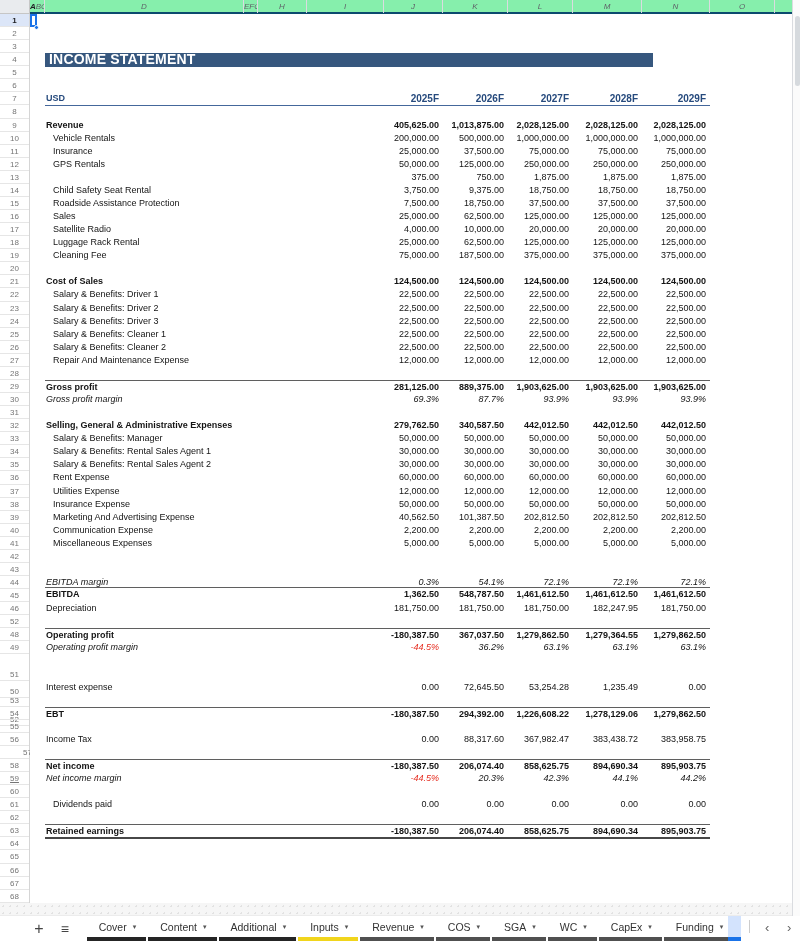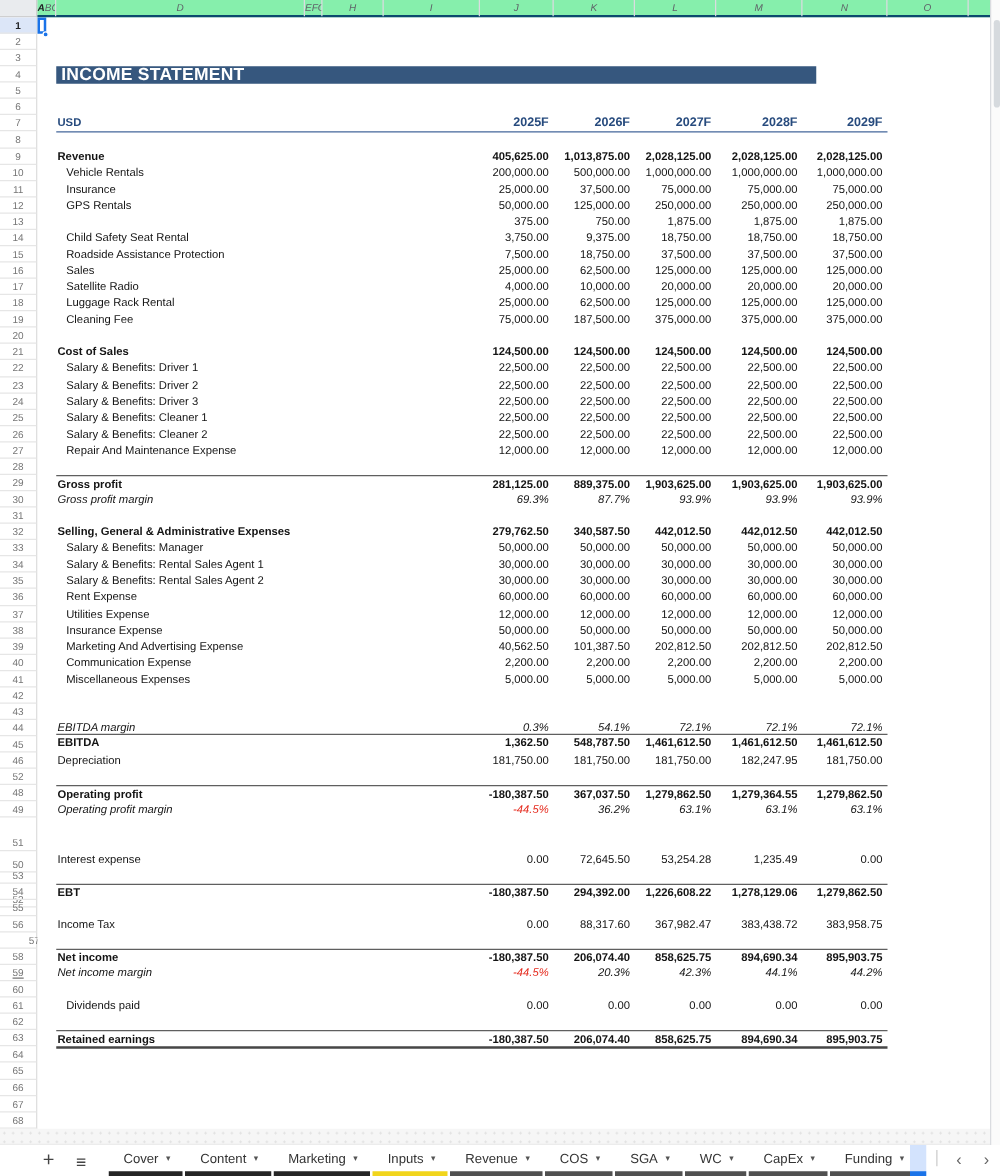--- a/index.html
+++ b/index.html
@@ -516,21 +516,21 @@
           <span class="tlabel">Cover</span>
           <span class="caret">▾</span>
           <div class="bar" style="background: rgb(37, 37, 37);"></div>
         </div>
         <div class="tab">
           <span class="tlabel">Content</span>
           <span class="caret">▾</span>
           <div class="bar" style="background: rgb(37, 37, 37);"></div>
         </div>
         <div class="tab">
-          <span class="tlabel">Marketing</span>
+          <span class="tlabel">Additional</span>
           <span class="caret">▾</span>
           <div class="bar" style="background: rgb(37, 37, 37);"></div>
         </div>
         <div class="tab">
           <span class="tlabel">Inputs</span>
           <span class="caret">▾</span>
           <div class="bar" style="background: rgb(241, 213, 28);"></div>
         </div>
         <div class="tab">
           <span class="tlabel">Revenue</span>

